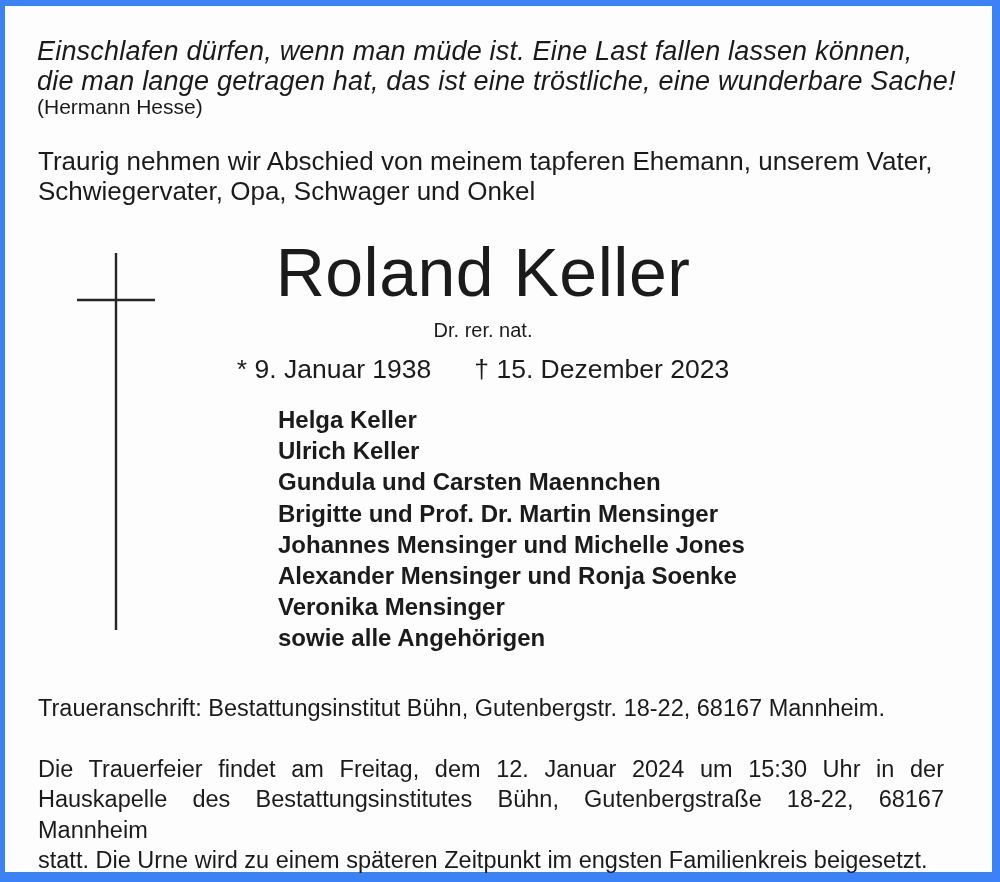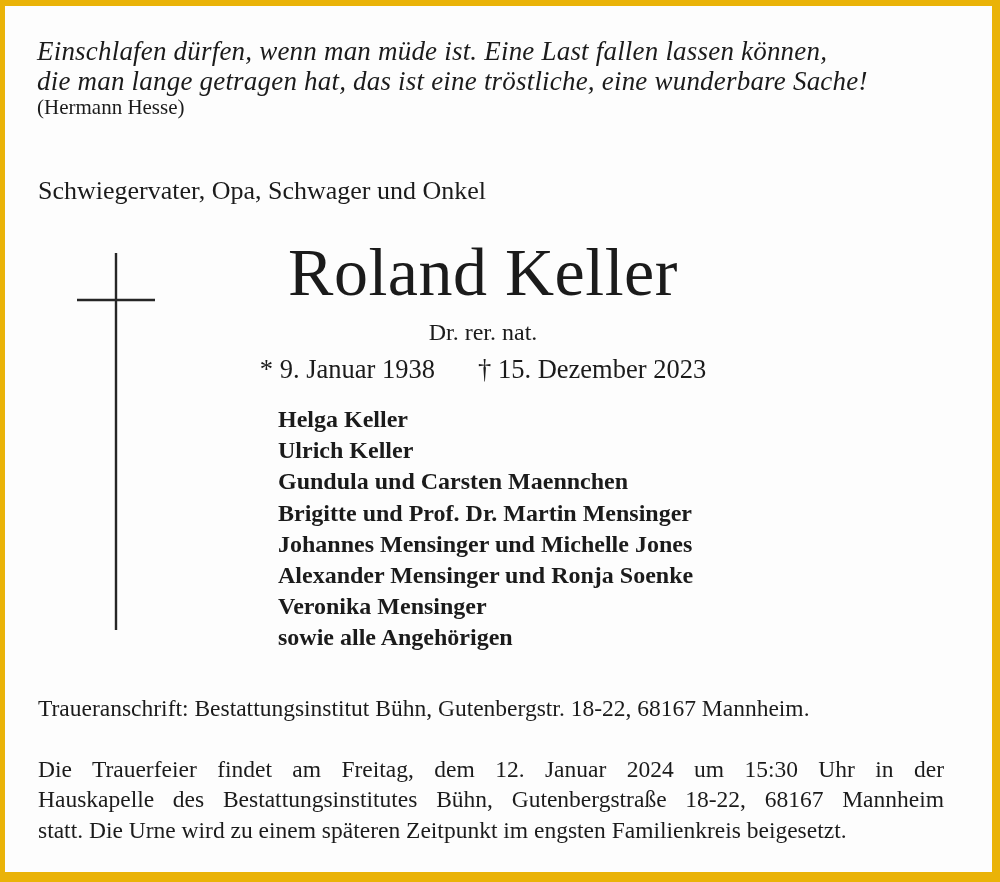--- a/index.html
+++ b/index.html
@@ -5,22 +5,22 @@
 <style>
   html, body {
     margin: 0;
     padding: 0;
     background: #e8e8e8;
   }
   .page {
     position: relative;
     width: 1000px;
     height: 882px;
-    background: #eab308;
-    font-family: Liberation Serif, serif;
+    background: #3b82f6;
+    font-family: Liberation Sans, sans-serif;
     color: #1b1b1b;
     overflow: hidden;
   }
   .paper {
     position: absolute;
     left: 5px;
     top: 6px;
     right: 8px;
     bottom: 10px;
     background: #fdfdfd;
@@ -59,21 +59,21 @@
     text-align: center;
   }
   .deceased-name {
     top: 238px;
     font-size: 68px;
     line-height: 1;
     letter-spacing: 0.5px;
   }
   .academic-title {
     top: 319px;
-    font-size: 24px;
+    font-size: 20px;
   }
   .life-dates {
     top: 354px;
     font-size: 26.5px;
   }
   .death-date { margin-left: 43px; }
 
   .mourners {
     left: 278px;
     top: 404px;
@@ -105,20 +105,21 @@
 </head>
 <body>
 
 <div class="page">
   <div class="paper"></div>
 
   <div class="abs quote-line quote-line-1">Einschlafen dürfen, wenn man müde ist. Eine Last fallen lassen können,</div>
   <div class="abs quote-line quote-line-2">die man lange getragen hat, das ist eine tröstliche, eine wunderbare Sache!</div>
   <div class="abs quote-attribution">(Hermann Hesse)</div>
 
+  <div class="abs intro-line intro-line-1">Traurig nehmen wir Abschied von meinem tapferen Ehemann, unserem Vater,</div>
   <div class="abs intro-line intro-line-2">Schwiegervater, Opa, Schwager und Onkel</div>
 
   <svg class="abs cross" width="86" height="384" viewBox="0 0 86 384">
     <line x1="42" y1="3" x2="42" y2="380" stroke="#262626" stroke-width="2.4"></line>
     <line x1="3" y1="50" x2="81" y2="50" stroke="#262626" stroke-width="2.4"></line>
   </svg>
 
   <div class="abs center-col deceased-name">Roland Keller</div>
   <div class="abs center-col academic-title">Dr. rer. nat.</div>
   <div class="abs center-col life-dates">

